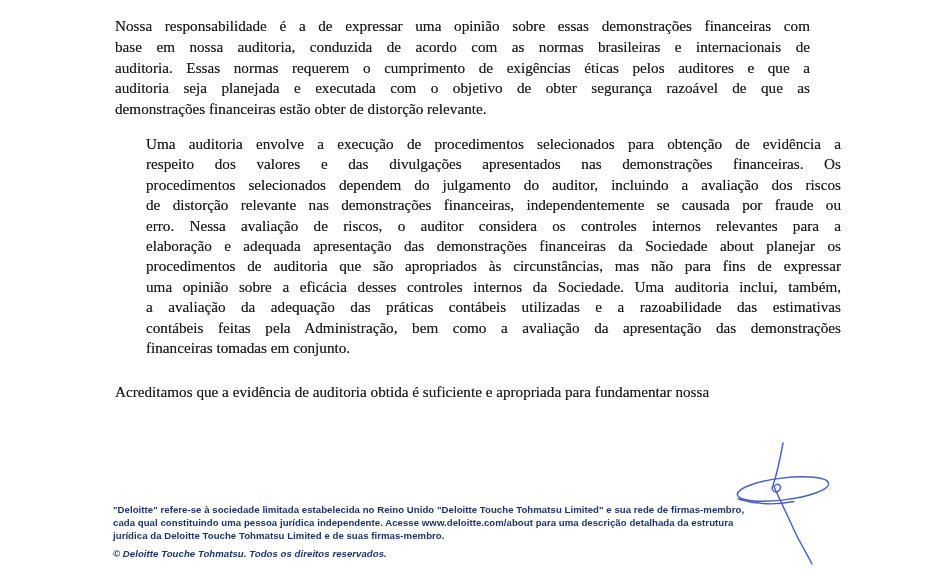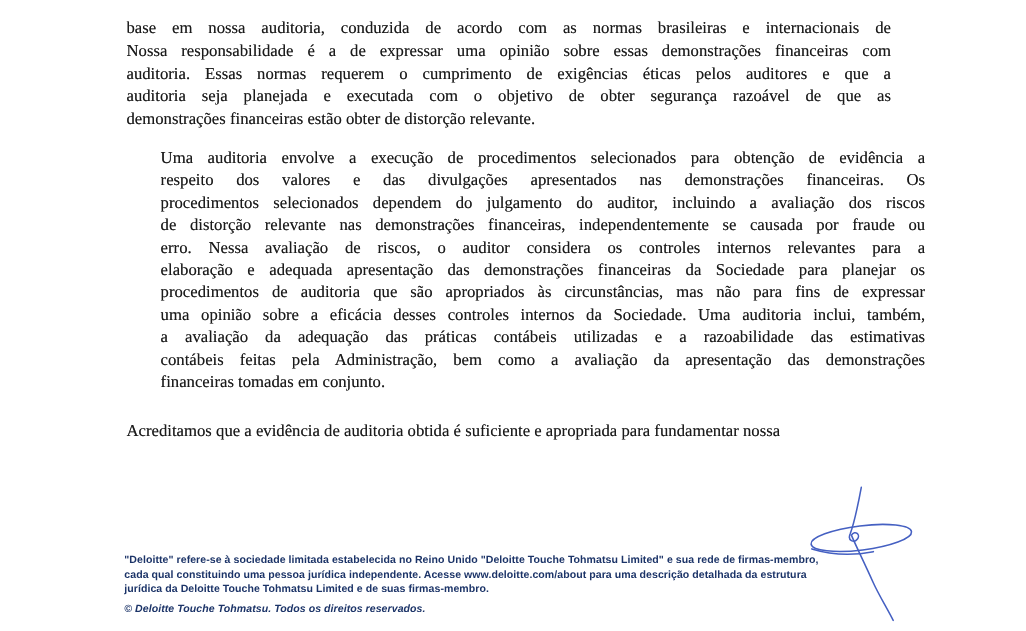--- a/index.html
+++ b/index.html
@@ -81,34 +81,34 @@
     letter-spacing: 0.05px;
     font-style: italic;
   }
 </style>
 </head>
 <body>
 
 <div class="page">
 
   <div class="para p1">
+      <span class="line">Nossa responsabilidade é a de expressar uma opinião sobre essas demonstrações financeiras com</span>
       <span class="line">base em nossa auditoria, conduzida de acordo com as normas brasileiras e internacionais de</span>
-      <span class="line">Nossa responsabilidade é a de expressar uma opinião sobre essas demonstrações financeiras com</span>
       <span class="line">auditoria. Essas normas requerem o cumprimento de exigências éticas pelos auditores e que a</span>
       <span class="line">auditoria seja planejada e executada com o objetivo de obter segurança razoável de que as</span>
       <span class="line">demonstrações financeiras estão obter de distorção relevante.</span>
     </div>
 
   <div class="para p2">
       <span class="line">Uma auditoria envolve a execução de procedimentos selecionados para obtenção de evidência a</span>
       <span class="line">respeito dos valores e das divulgações apresentados nas demonstrações financeiras. Os</span>
       <span class="line">procedimentos selecionados dependem do julgamento do auditor, incluindo a avaliação dos riscos</span>
       <span class="line">de distorção relevante nas demonstrações financeiras, independentemente se causada por fraude ou</span>
       <span class="line">erro. Nessa avaliação de riscos, o auditor considera os controles internos relevantes para a</span>
-      <span class="line">elaboração e adequada apresentação das demonstrações financeiras da Sociedade para planejar os</span>
+      <span class="line">elaboração e adequada apresentação das demonstrações financeiras da Sociedade about planejar os</span>
       <span class="line">procedimentos de auditoria que são apropriados às circunstâncias, mas não para fins de expressar</span>
       <span class="line">uma opinião sobre a eficácia desses controles internos da Sociedade. Uma auditoria inclui, também,</span>
       <span class="line">a avaliação da adequação das práticas contábeis utilizadas e a razoabilidade das estimativas</span>
       <span class="line">contábeis feitas pela Administração, bem como a avaliação da apresentação das demonstrações</span>
       <span class="line">financeiras tomadas em conjunto.</span>
     </div>
 
   <div class="para p3">
       <span class="line">Acreditamos que a evidência de auditoria obtida é suficiente e apropriada para fundamentar nossa</span>
     </div>

